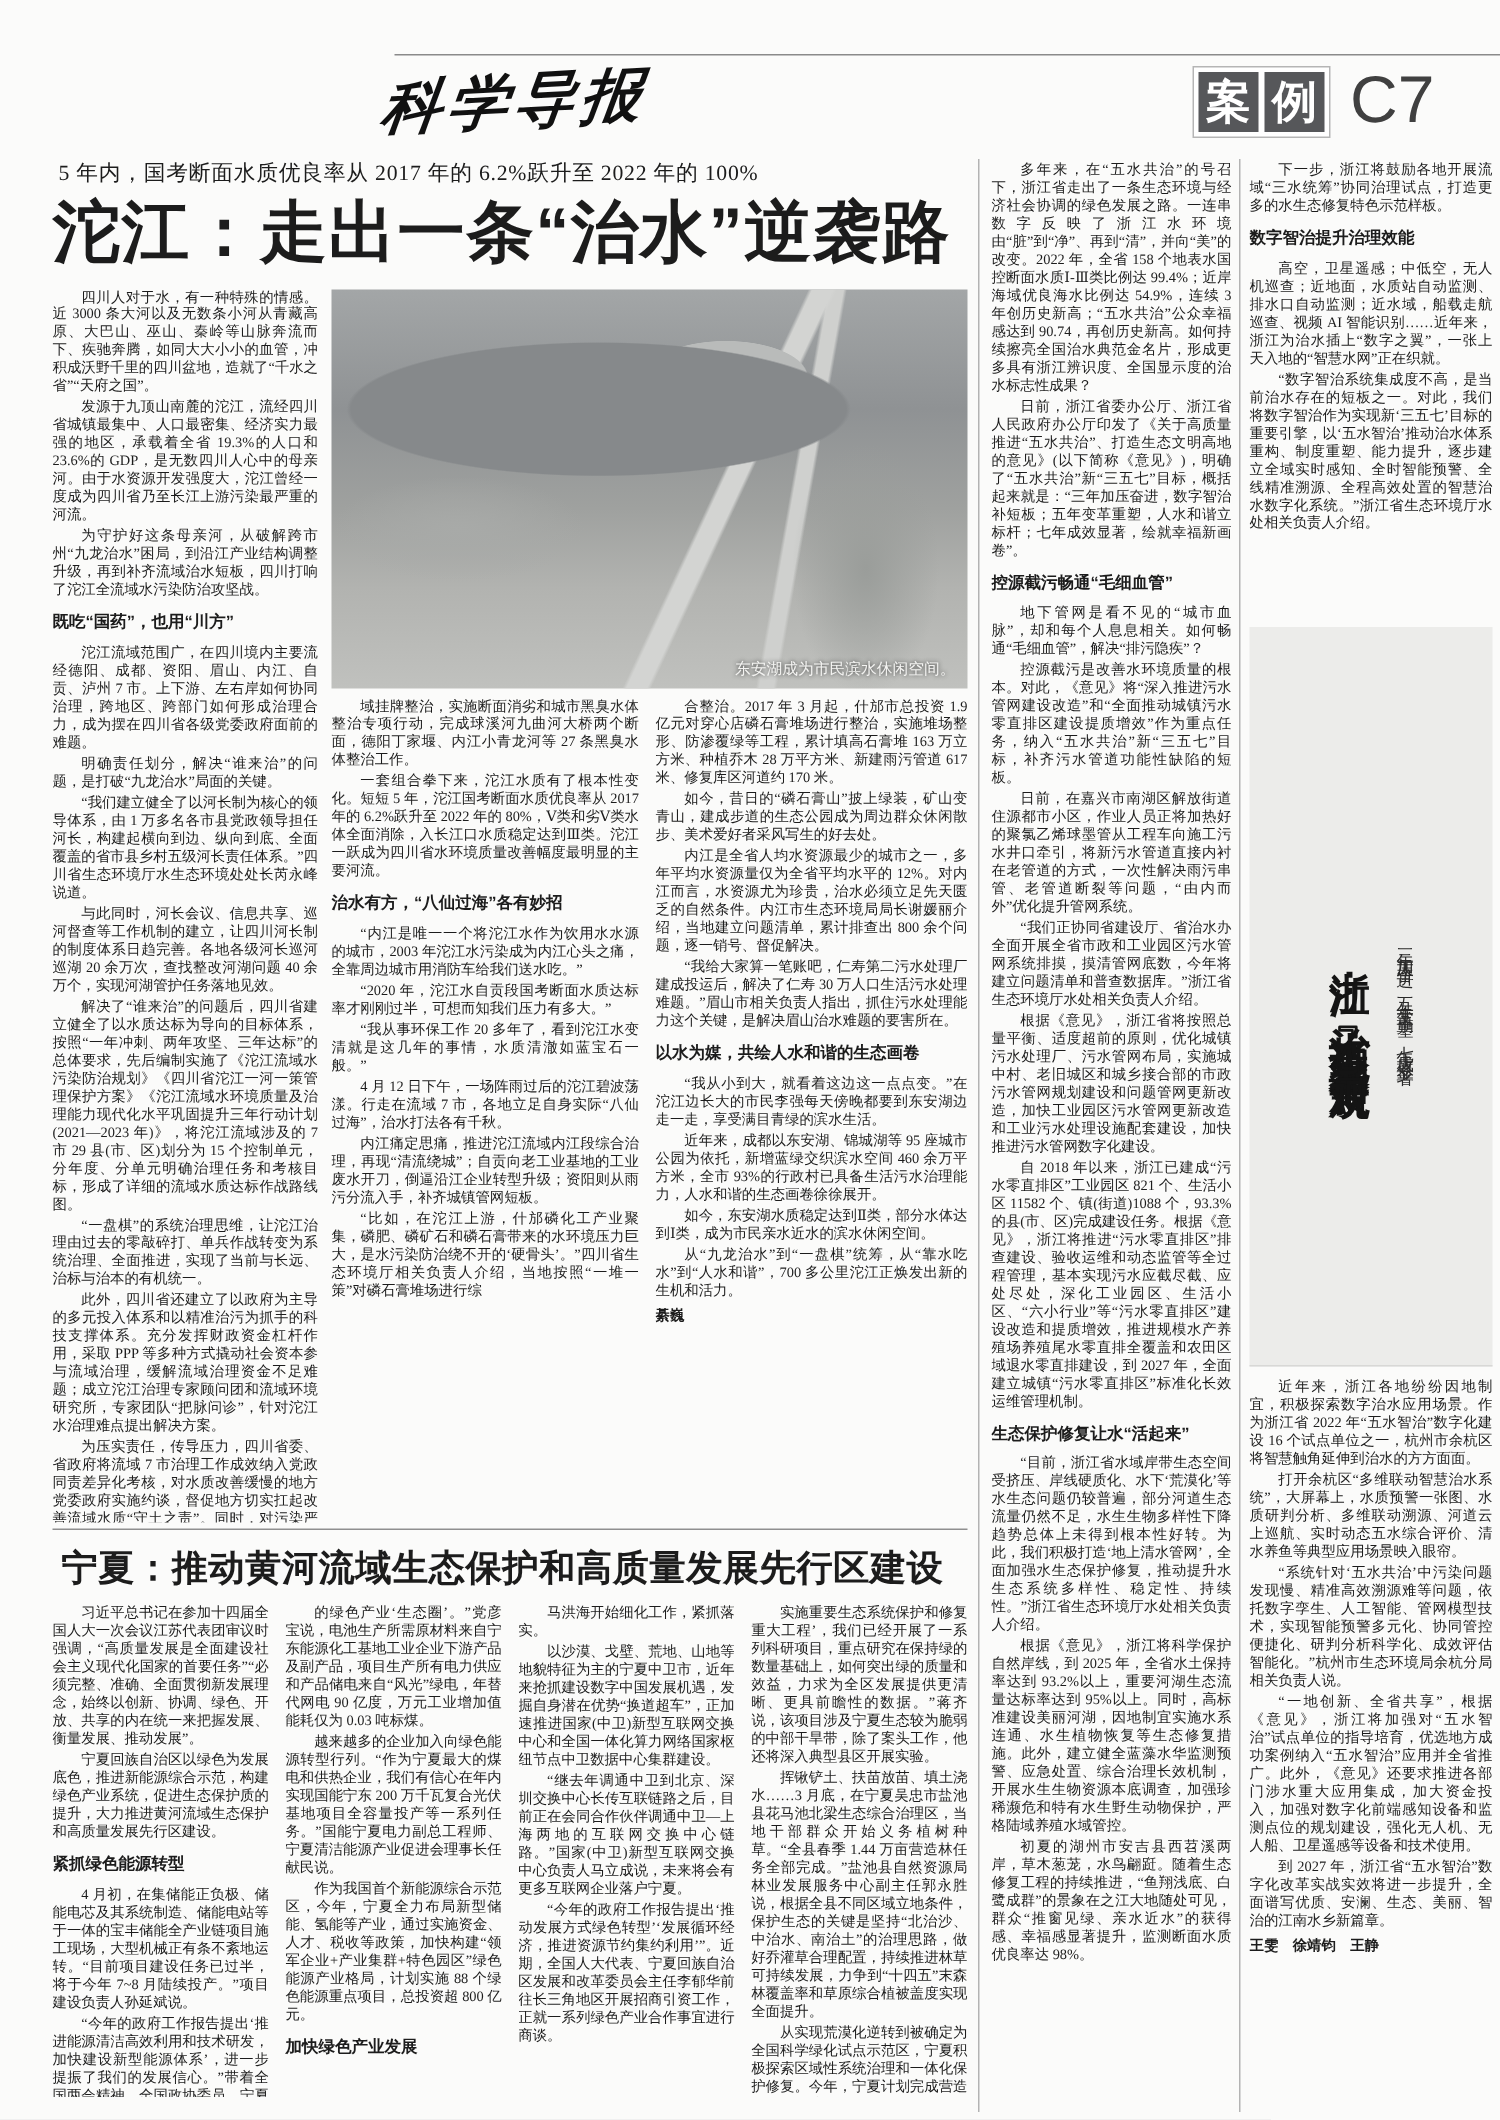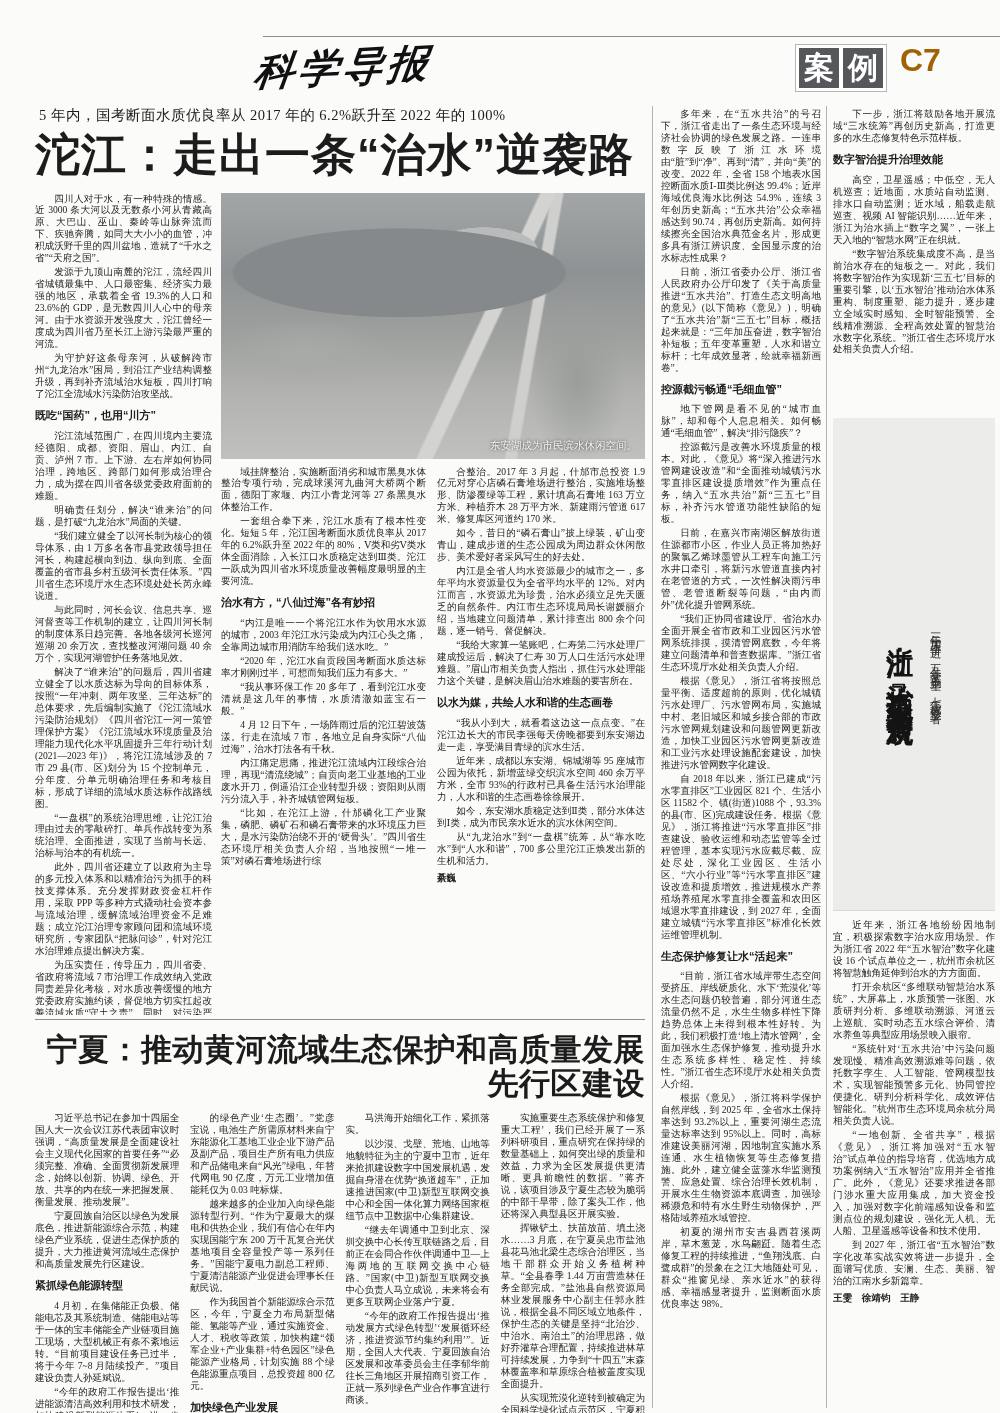--- a/index.html
+++ b/index.html
@@ -9,22 +9,22 @@
   .toprule{position:absolute;left:263px;top:36px;width:737px;height:1px;background:#8a8a8a;}
   .meta{position:absolute;left:48px;top:45px;width:188px;font-size:11px;line-height:1.7;
         border-bottom:2px solid #666;padding-bottom:5px;color:#222;}
   .meta .sq{display:inline-block;width:7px;height:7px;background:#9a9a9a;margin-right:4px;}
   .masthead{position:absolute;left:255px;top:40px;font-size:40px;font-weight:bold;font-style:italic;
         transform:skewX(-10deg) rotate(-3deg);letter-spacing:4px;color:#111;
         font-family:"DejaVu Serif","Liberation Serif",serif;}
   .badges{position:absolute;left:795px;top:44px;display:flex;gap:4px;border:1px solid #b5b5b5;padding:3px;background:#fff;}
   .badge{width:40px;height:40px;background:#56575a;color:#fff;display:flex;align-items:center;justify-content:center;
         font-size:30px;font-weight:bold;}
-  .pageno{position:absolute;left:900px;top:42px;font-size:32px;font-weight:bold;
-        font-family:"Liberation Sans","DejaVu Sans",sans-serif;color:#a16207;}
+  .pageno{position:absolute;left:900px;top:42px;font-size:44px;font-weight:normal;
+        font-family:"Liberation Sans","DejaVu Sans",sans-serif;color:#404040;}
   
   .flow{font-size:9.6px;line-height:1.25;text-align:justify;overflow:hidden;}
   .flow p.para{margin:0 0 2px;text-indent:2em;}
   .flow h4.sub{margin:9px 0 7px;font-size:11px;font-weight:bold;text-indent:0;
         font-family:"Liberation Sans","DejaVu Sans",sans-serif;}
   .flow p.byline{margin:5px 2px 0 0;font-weight:bold;}
   
   .tj{position:absolute;left:35px;top:106px;width:610px;}
   .kicker{font-size:14.5px;letter-spacing:.5px;margin:0 0 5px 4px;}
   .tj-headline{font-size:45px;font-weight:900;line-height:1.1;letter-spacing:1px;margin:0;
@@ -52,22 +52,22 @@
   .zj-b{position:absolute;left:833px;top:108px;width:162px;height:1298px;display:flex;flex-direction:column;}
   .zj-b-top{height:306px;overflow:hidden;}
   .vbox{height:492px;background:#ececea;border-bottom:1px solid #d8d8d6;display:flex;flex-direction:row;
         justify-content:center;align-items:center;gap:14px;margin:4px 0 8px;}
   .vtitle{writing-mode:vertical-rl;font-size:27px;font-weight:900;letter-spacing:3px;line-height:1.05;
         font-family:"Liberation Serif","DejaVu Serif",serif;color:#141414;}
   .vsub{writing-mode:vertical-rl;font-size:11.5px;letter-spacing:3px;color:#2a2a2a;}
   .zj-b-bottom{flex:1;overflow:hidden;}
   
   .nx{position:absolute;left:35px;top:1019px;width:610px;height:390px;border-top:1px solid #8f8f8f;padding-top:9px;}
-  .nx-headline{margin:4px 0 0 6px;font-size:31px;font-weight:900;letter-spacing:.5px;line-height:1.1;
-        font-family:"Liberation Sans","DejaVu Sans",sans-serif;text-align:right;}
+  .nx-headline{margin:4px 0 0 6px;font-size:24px;font-weight:900;letter-spacing:.5px;line-height:1.1;
+        font-family:"Liberation Sans","DejaVu Sans",sans-serif;}
   .nx-cols{display:flex;gap:11px;margin-top:11px;height:328px;}
   .nx-col{flex:1;}
 </style>
 </head>
 <body>
 
 <div class="page">
 
   <div class="toprule"></div>
   <div class="masthead">科学导报</div>
@@ -141,21 +141,21 @@
       <p class="para">“我们正协同省建设厅、省治水办全面开展全省市政和工业园区污水管网系统排摸，摸清管网底数，今年将建立问题清单和普查数据库。”浙江省生态环境厅水处相关负责人介绍。</p>
       <p class="para">根据《意见》，浙江省将按照总量平衡、适度超前的原则，优化城镇污水处理厂、污水管网布局，实施城中村、老旧城区和城乡接合部的市政污水管网规划建设和问题管网更新改造，加快工业园区污水管网更新改造和工业污水处理设施配套建设，加快推进污水管网数字化建设。</p>
       <p class="para">自 2018 年以来，浙江已建成“污水零直排区”工业园区 821 个、生活小区 11582 个、镇(街道)1088 个，93.3%的县(市、区)完成建设任务。根据《意见》，浙江将推进“污水零直排区”排查建设、验收运维和动态监管等全过程管理，基本实现污水应截尽截、应处尽处，深化工业园区、生活小区、“六小行业”等“污水零直排区”建设改造和提质增效，推进规模水产养殖场养殖尾水零直排全覆盖和农田区域退水零直排建设，到 2027 年，全面建立城镇“污水零直排区”标准化长效运维管理机制。</p>
       <h4 class="sub">生态保护修复让水“活起来”</h4>
       <p class="para">“目前，浙江省水域岸带生态空间受挤压、岸线硬质化、水下‘荒漠化’等水生态问题仍较普遍，部分河道生态流量仍然不足，水生生物多样性下降趋势总体上未得到根本性好转。为此，我们积极打造‘地上清水管网’，全面加强水生态保护修复，推动提升水生态系统多样性、稳定性、持续性。”浙江省生态环境厅水处相关负责人介绍。</p>
       <p class="para">根据《意见》，浙江将科学保护自然岸线，到 2025 年，全省水土保持率达到 93.2%以上，重要河湖生态流量达标率达到 95%以上。同时，高标准建设美丽河湖，因地制宜实施水系连通、水生植物恢复等生态修复措施。此外，建立健全蓝藻水华监测预警、应急处置、综合治理长效机制，开展水生生物资源本底调查，加强珍稀濒危和特有水生野生动物保护，严格陆域养殖水域管控。</p>
       <p class="para">初夏的湖州市安吉县西苕溪两岸，草木葱茏，水鸟翩跹。随着生态修复工程的持续推进，“鱼翔浅底、白鹭成群”的景象在之江大地随处可见，群众“推窗见绿、亲水近水”的获得感、幸福感显著提升，监测断面水质优良率达 98%。</p>
     </div>
   <div class="zj-b">
     <div class="zj-b-top flow">
-        <p class="para">下一步，浙江将鼓励各地开展流域“三水统筹”再创历史新高，打造更多的水生态修复特色示范样板。</p>
+        <p class="para">下一步，浙江将鼓励各地开展流域“三水统筹”协同治理试点，打造更多的水生态修复特色示范样板。</p>
         <h4 class="sub">数字智治提升治理效能</h4>
         <p class="para">高空，卫星遥感；中低空，无人机巡查；近地面，水质站自动监测、排水口自动监测；近水域，船载走航巡查、视频 AI 智能识别……近年来，浙江为治水插上“数字之翼”，一张上天入地的“智慧水网”正在织就。</p>
         <p class="para">“数字智治系统集成度不高，是当前治水存在的短板之一。对此，我们将数字智治作为实现新‘三五七’目标的重要引擎，以‘五水智治’推动治水体系重构、制度重塑、能力提升，逐步建立全域实时感知、全时智能预警、全线精准溯源、全程高效处置的智慧治水数字化系统。”浙江省生态环境厅水处相关负责人介绍。</p>
       </div>
     <div class="vbox">
       <div class="vtitle">浙江：治水打造『人水和谐』新景观</div>
       <div class="vsub">三年加压奋进　五年变革重塑　七年成效显著</div>
     </div>
     <div class="zj-b-bottom flow">
         <p class="para">近年来，浙江各地纷纷因地制宜，积极探索数字治水应用场景。作为浙江省 2022 年“五水智治”数字化建设 16 个试点单位之一，杭州市余杭区将智慧触角延伸到治水的方方面面。</p>

